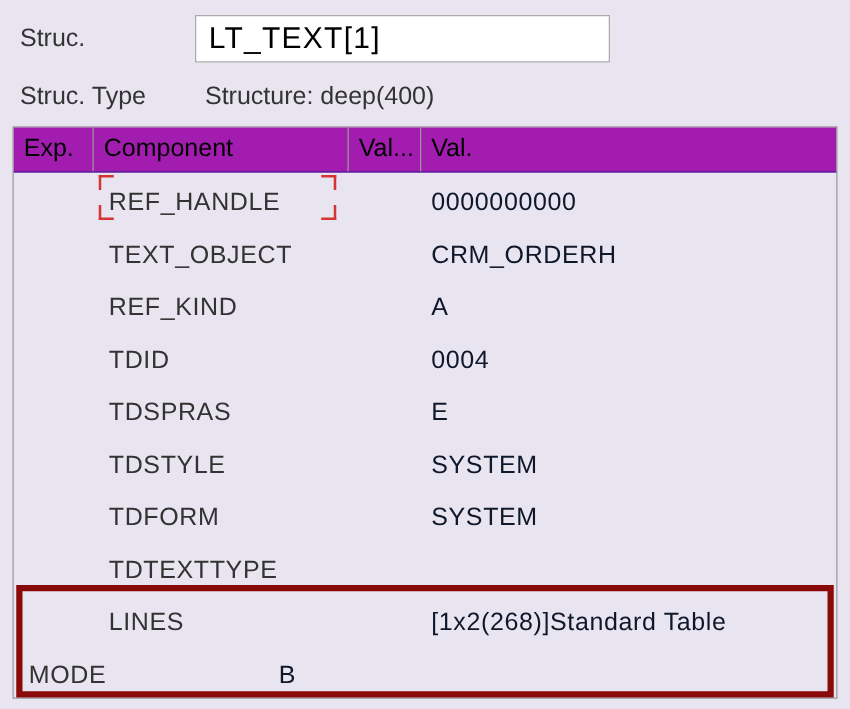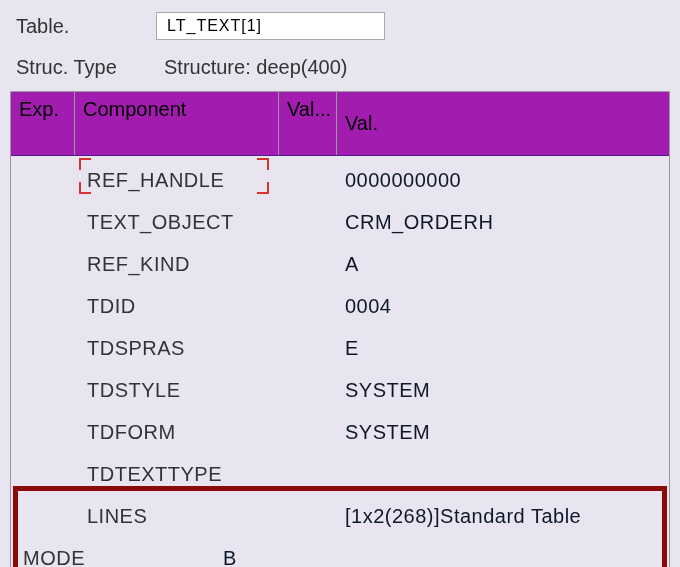--- a/index.html
+++ b/index.html
@@ -26,21 +26,21 @@
     }
     .header-label {
       color: #333;
       min-width: 140px;
     }
     .header-input {
       background: #fff;
       border: 1px solid #aaa;
       padding: 4px 10px;
       font-family: Arial, sans-serif;
-      font-size: 16px;
+      font-size: 24px;
       min-width: 180px;
       letter-spacing: 1px;
     }
     .header-value {
       color: #333;
       margin-left: 8px;
       text-align: right;
     }
     .table {
       border: 1px solid #999;
@@ -62,21 +62,21 @@
       border-right: 1px solid #999;
       padding: 6px 8px;
     }
     .col-val1 {
       width: 58px;
       border-right: 1px solid #999;
       padding: 6px 8px;
     }
     .col-val2 {
       flex: 1;
-      padding: 20px 8px;
+      padding: 6px 8px;
     }
     .table-body {
       position: relative;
     }
     .table-row {
       display: flex;
       height: 42px;
       align-items: flex-end;
     }
     .cell-exp {
@@ -126,21 +126,21 @@
       bottom: 0px;
       pointer-events: none;
     }
   </style>
 </head>
 <body>
 
 <div class="container">
 
   <div class="header-row">
-    <span class="header-label">Table.</span>
+    <span class="header-label">Struc.</span>
     <input class="header-input" value="LT_TEXT[1]" style="">
   </div>
 
   <div class="header-row">
     <span class="header-label">Struc. Type</span>
     <span class="header-value">Structure: deep(400)</span>
   </div>
 
   <div class="table">
     <div class="table-header">

